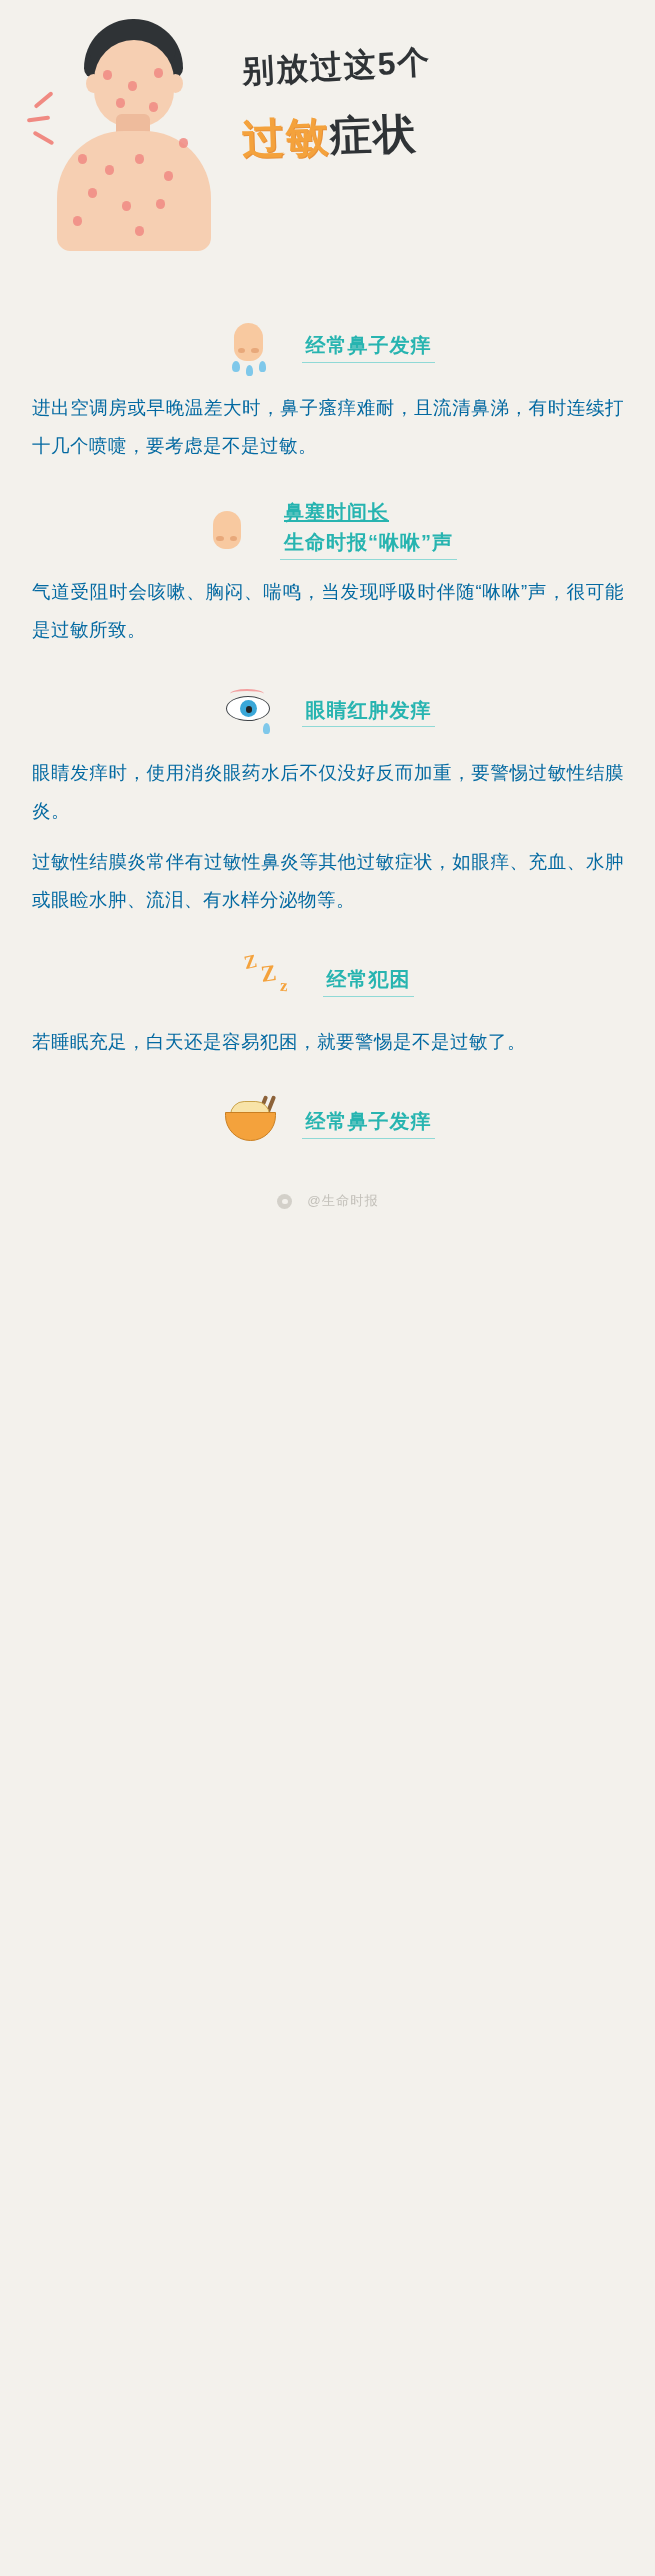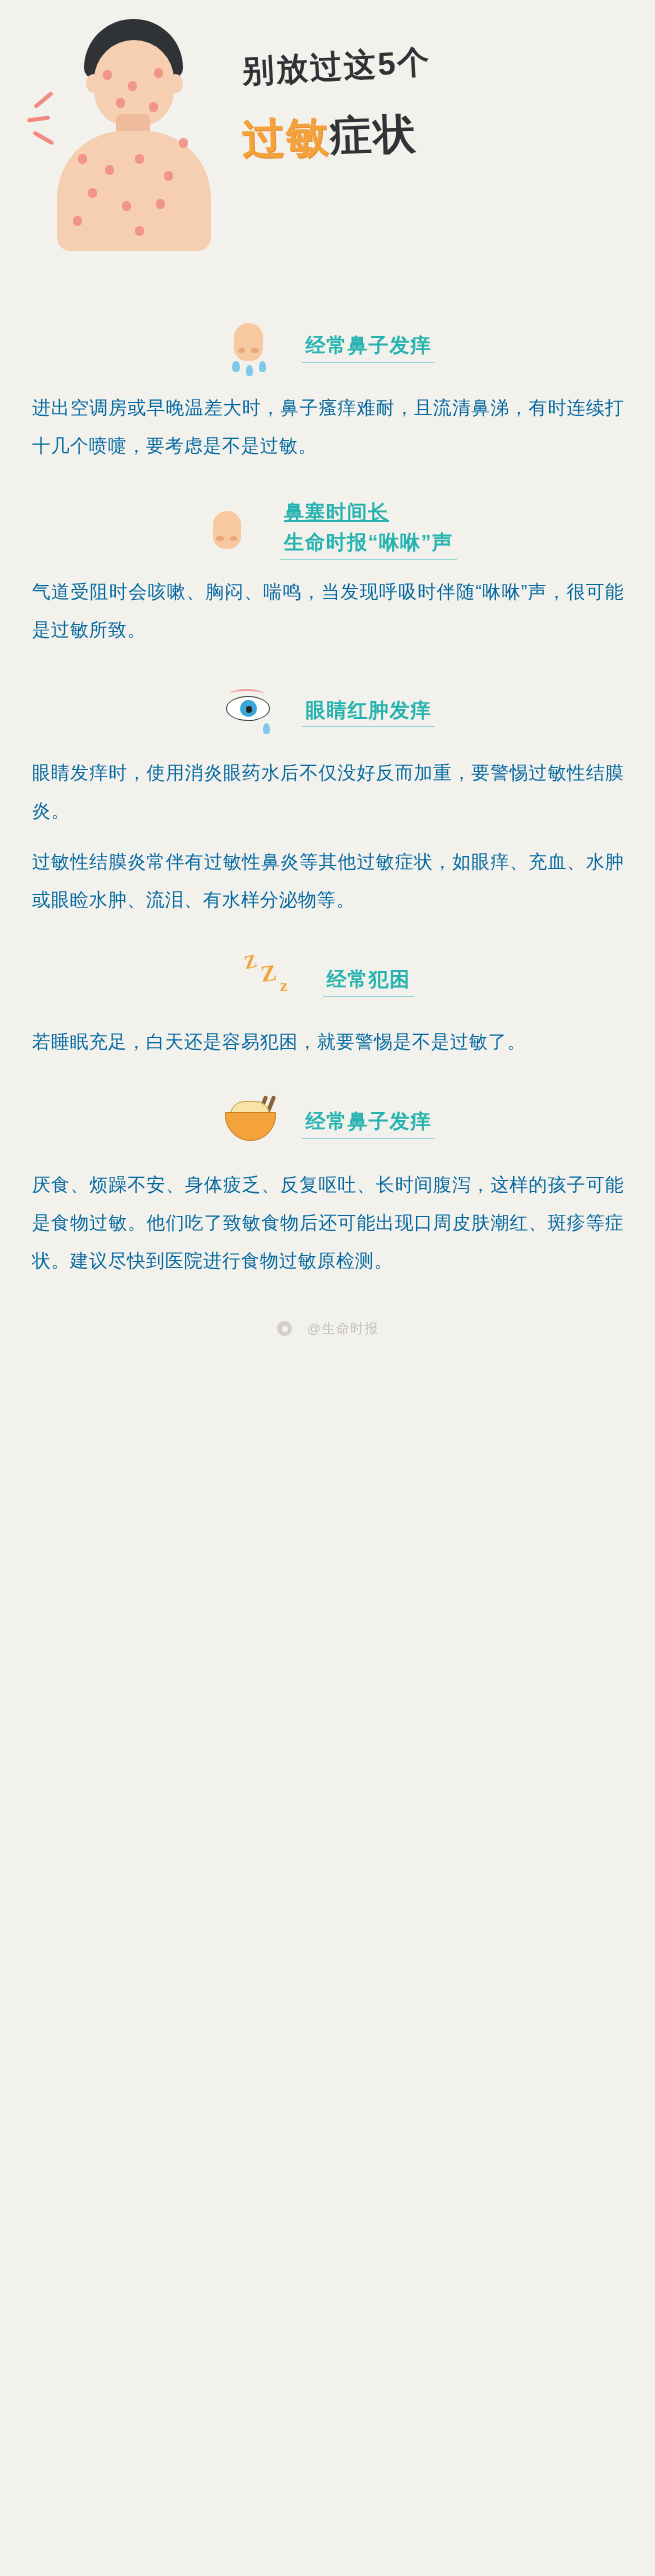--- a/index.html
+++ b/index.html
@@ -439,21 +439,20 @@
       <div class="sec-icon">
         <div class="chop" style="left:38px; top:1.9px;"></div>
         <div class="chop" style="left:46px; top:1.9px;"></div>
         <div class="noodle"></div>
         <div class="bowl"></div>
       </div>
       <div class="sec-titles">
         <div class="sec-title">经常鼻子发痒</div>
       </div>
     </div>
-    <p class="para">厌食、烦躁不安、身体疲乏、反复呕吐、长时间腹泻，这样的孩子可能是食物过敏。他们吃了致敏食物后还可能出现口周皮肤潮红、斑疹等症状。建议尽快到医院进行食物过敏原检测。</p>
   </div>
 
   <div class="footer">
     <span class="weibo-eye"></span>
     <span class="footer-text">@生命时报</span>
   </div>
 
 </div>
 
 

